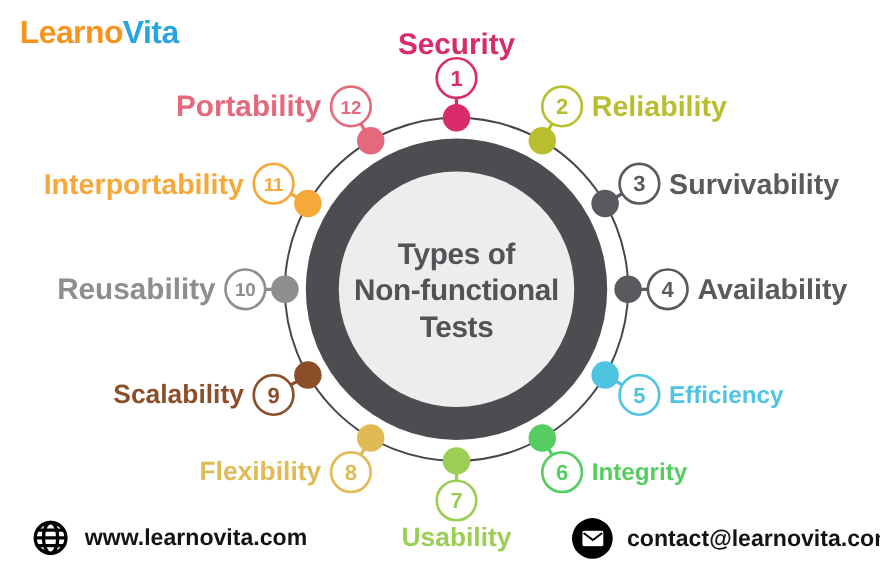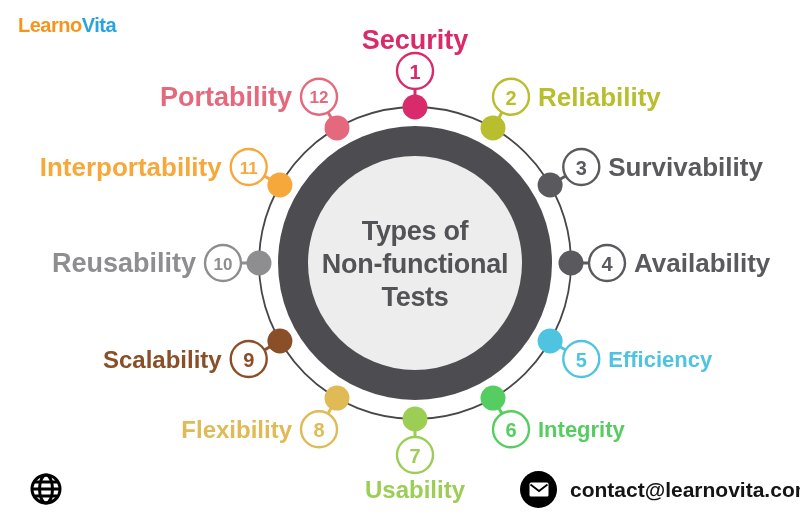--- a/index.html
+++ b/index.html
@@ -2,21 +2,21 @@
 <html><head>
 <meta charset="utf-8">
 <style>
   html,body{margin:0;padding:0;background:#fff;}
   .canvas{
     position:relative;width:800px;height:525px;background:#ffffff;overflow:hidden;
     font-family:"Liberation Sans",sans-serif;
   }
   
   .logo{
-    position:absolute;left:18px;top:14px;font-size:20px;font-weight:700;
+    position:absolute;left:18px;top:14px;font-size:29px;font-weight:700;
     letter-spacing:-0.5px;user-select:none;
   }
   .logo-part1{color:#f7941e;}
   .logo-part2{color:#2aa4de;}
   
   .diagram{position:absolute;left:0;top:0;width:800px;height:525px;}
   .diagram text{font-family:"Liberation Sans",sans-serif;font-weight:700;}
   .center-title{fill:#535357;font-size:27px;letter-spacing:-0.3px;}
   
   .footer-group{
@@ -115,20 +115,21 @@
   </svg>
 
   <div class="footer-group footer-web">
     <svg width="36" height="36" viewBox="0 0 36 36">
       <circle cx="18" cy="18" r="14" fill="none" stroke="#000" stroke-width="3"></circle>
       <ellipse cx="18" cy="18" rx="6.5" ry="14" fill="none" stroke="#000" stroke-width="3"></ellipse>
       <line x1="4.5" y1="18" x2="31.5" y2="18" stroke="#000" stroke-width="3"></line>
       <line x1="6.6" y1="11" x2="29.4" y2="11" stroke="#000" stroke-width="3"></line>
       <line x1="6.6" y1="25" x2="29.4" y2="25" stroke="#000" stroke-width="3"></line>
     </svg>
+    <span>www.learnovita.com</span>
   </div>
 
   <div class="footer-group footer-mail">
     <span class="envelope-wrap">
       <svg width="20" height="15" viewBox="0 0 20 15">
         <rect x="0.5" y="0.5" width="19" height="14" rx="1.5" fill="#fff"></rect>
         <path d="M1.5,2.5 L10,9 L18.5,2.5" fill="none" stroke="#000" stroke-width="1.8"></path>
       </svg>
     </span>
     <span>contact@learnovita.com</span>

